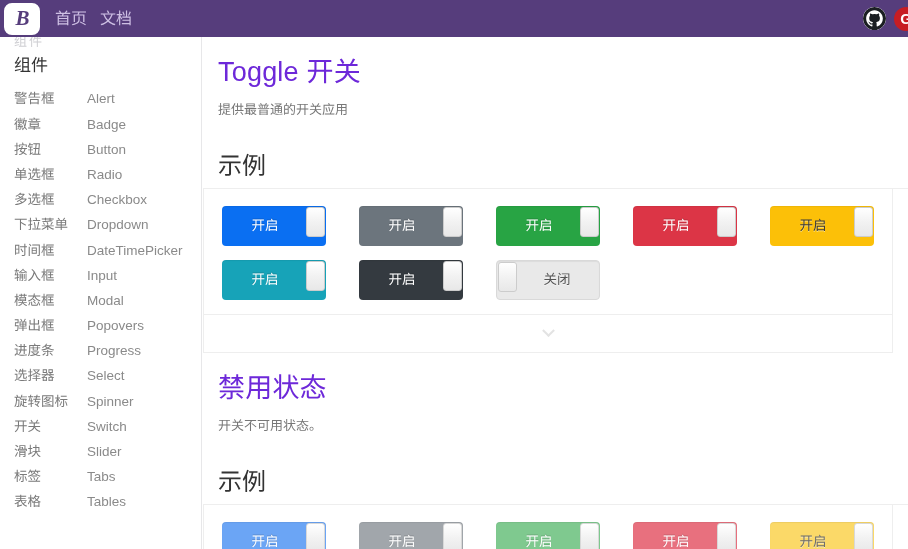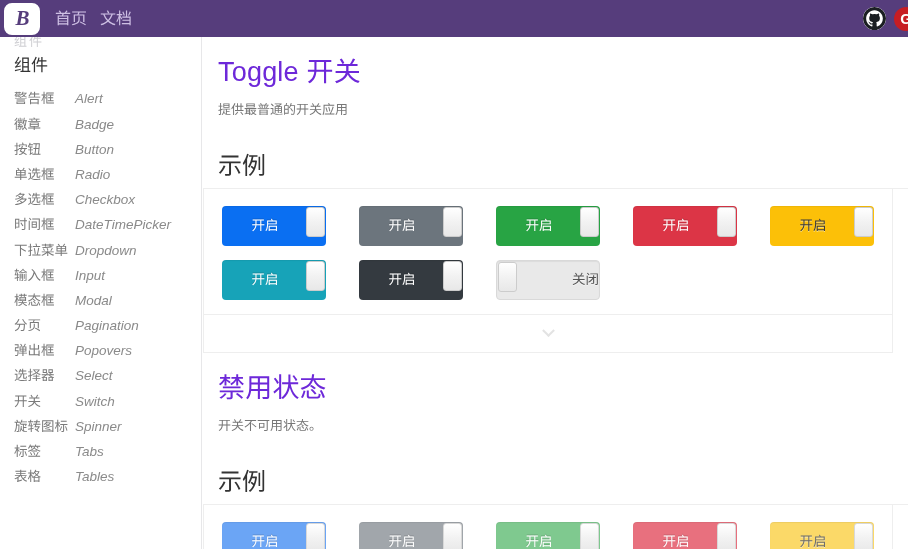--- a/index.html
+++ b/index.html
@@ -88,23 +88,24 @@
     line-height: 1.2;
   }
   .side-list { margin-top: 11px; }
   .side-item {
     display: flex;
     align-items: baseline;
     height: 25.2px;
     cursor: pointer;
     font-size: 13.5px;
     color: #7a7a7a;
+    gap: 12px;
   }
   .side-cn { width: 61px; flex: 0 0 61px; }
-  .side-en { color: #8a8a8a; font-style: italic; }
+  .side-en { color: #8a8a8a; }
 
   
   .main {
     position: absolute; left: 203px; top: 37px;
     width: 705px; height: 512px;
     background: #ffffff;
     overflow: hidden;
     padding: 0 0 0 15px;
   }
   h1.doc-title {
@@ -170,21 +171,21 @@
   .toggle .knob {
     position: absolute;
     top: 1px; right: 1px;
     width: 19px; height: 30px;
     border-radius: 3px;
     background: linear-gradient(to bottom, #ffffff 0%, #f2f2f2 50%, #e8e8e8 100%);
     border: 1px solid #cccccc;
   }
   
   .toggle.off { background: linear-gradient(to bottom,#f5f5f5,#e8e8e8); border:1px solid #d5d5d5; }
-  .toggle.off .tog-label { color: #555555; text-shadow: 0 1px 0 #ffffff; padding-right: 0; padding-left: 18px; text-align: right; }
+  .toggle.off .tog-label { color: #555555; text-shadow: 0 1px 0 #ffffff; padding-right: 0; padding-left: 18px; }
   .toggle.off .knob { right: auto; left: 1px; }
 
   .toggle.disabled { cursor: not-allowed; }
   .toggle.disabled .knob { border-color: #d8d8d8; }
   .expander {
     width: 690px;
     margin-left: -15px;
     height: 38px;
     border: 1px solid #eeeeee;
     border-top: none;
@@ -241,54 +242,58 @@
       </div>
       <div class="side-item">
         <span class="side-cn">单选框</span>
         <span class="side-en">Radio</span>
       </div>
       <div class="side-item">
         <span class="side-cn">多选框</span>
         <span class="side-en">Checkbox</span>
       </div>
       <div class="side-item">
+        <span class="side-cn">下拉菜单</span>
+        <span class="side-en">Dropdown</span>
+      </div>
+      <div class="side-item">
         <span class="side-cn">时间框</span>
         <span class="side-en">DateTimePicker</span>
       </div>
       <div class="side-item">
-        <span class="side-cn">下拉菜单</span>
-        <span class="side-en">Dropdown</span>
-      </div>
-      <div class="side-item">
         <span class="side-cn">输入框</span>
         <span class="side-en">Input</span>
       </div>
       <div class="side-item">
         <span class="side-cn">模态框</span>
         <span class="side-en">Modal</span>
       </div>
       <div class="side-item">
-        <span class="side-cn">分页</span>
-        <span class="side-en">Pagination</span>
-      </div>
-      <div class="side-item">
         <span class="side-cn">弹出框</span>
         <span class="side-en">Popovers</span>
       </div>
       <div class="side-item">
+        <span class="side-cn">进度条</span>
+        <span class="side-en">Progress</span>
+      </div>
+      <div class="side-item">
         <span class="side-cn">选择器</span>
         <span class="side-en">Select</span>
       </div>
       <div class="side-item">
+        <span class="side-cn">旋转图标</span>
+        <span class="side-en">Spinner</span>
+      </div>
+      <div class="side-item">
         <span class="side-cn">开关</span>
         <span class="side-en">Switch</span>
       </div>
       <div class="side-item">
-        <span class="side-cn">旋转图标</span>
-        <span class="side-en">Spinner</span>
+        <span class="side-cn">滑块</span>
+        <span class="side-en">Slider</span>
       </div>
       <div class="side-item">
         <span class="side-cn">标签</span>
         <span class="side-en">Tabs</span>
       </div>
       <div class="side-item">
         <span class="side-cn">表格</span>
         <span class="side-en">Tables</span>
       </div>
     </div>

